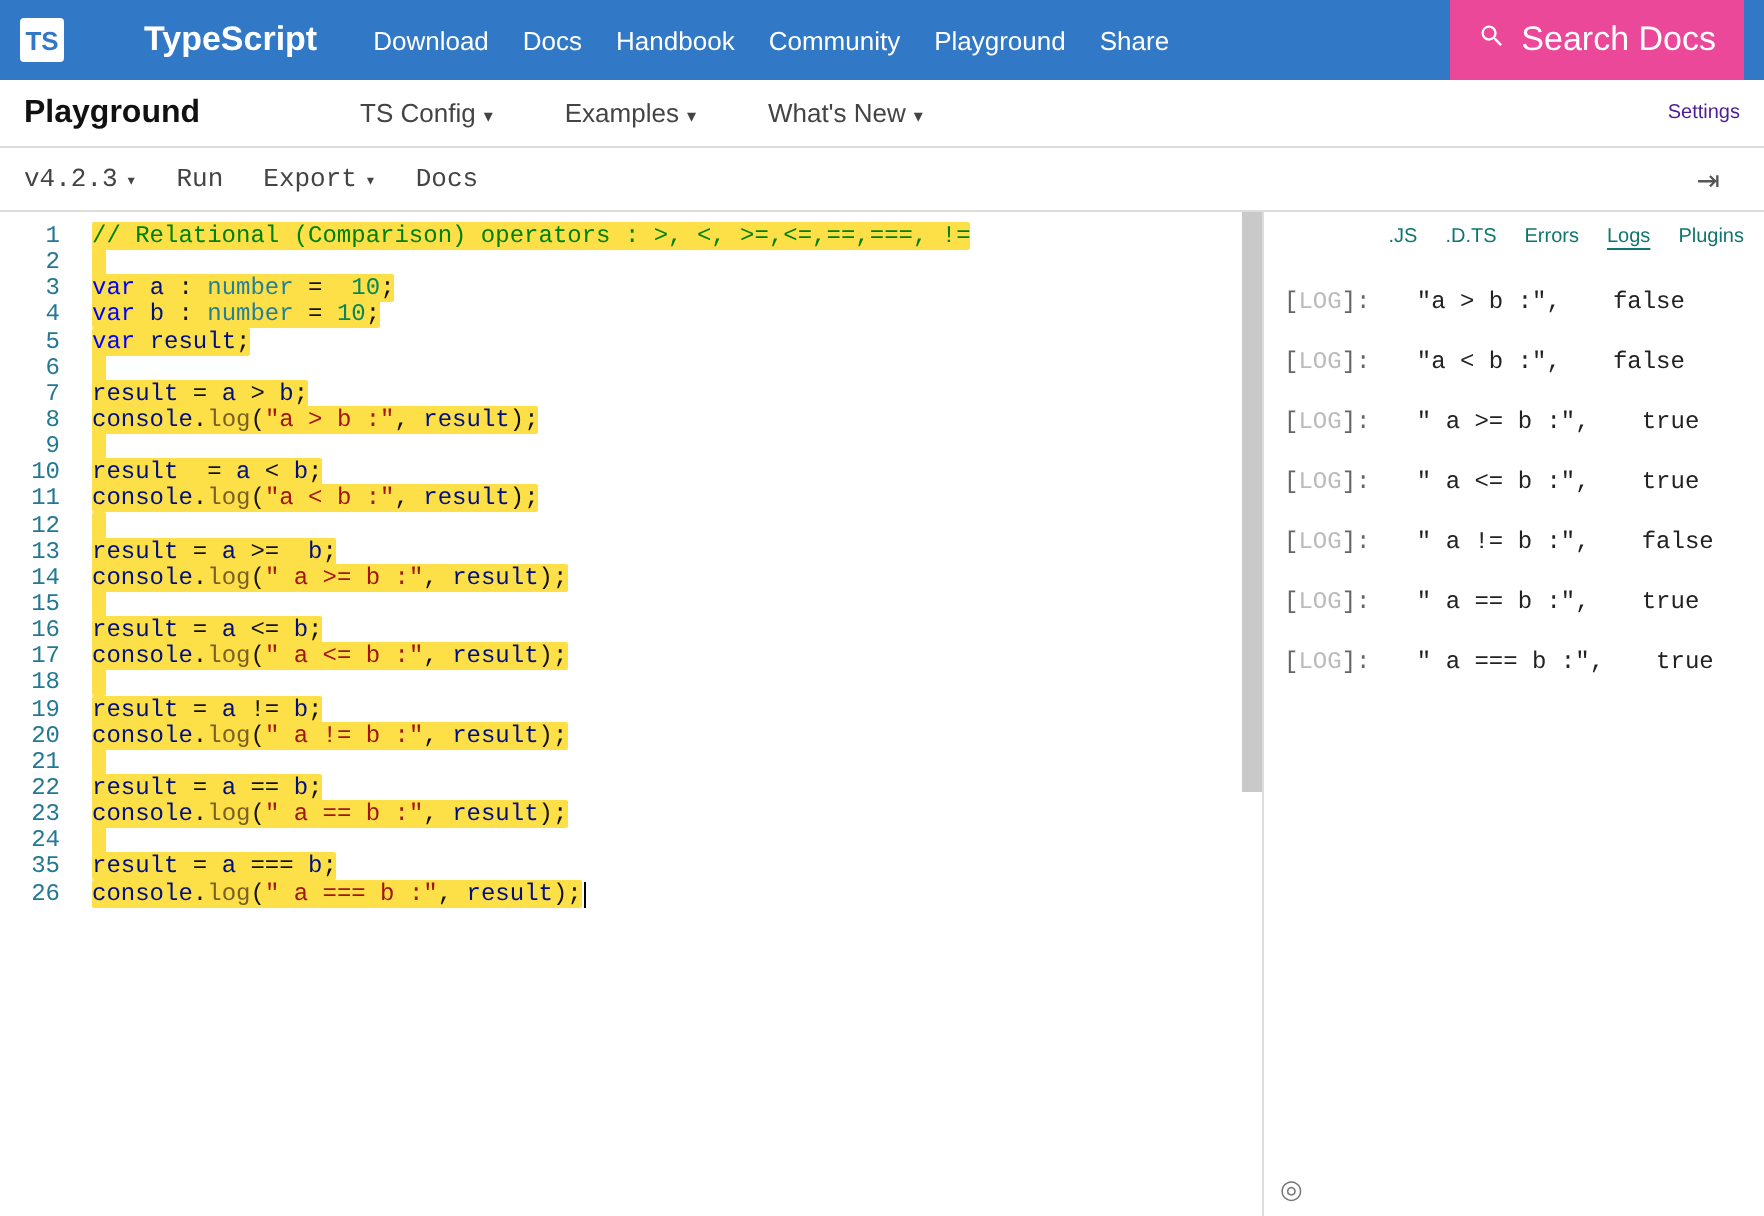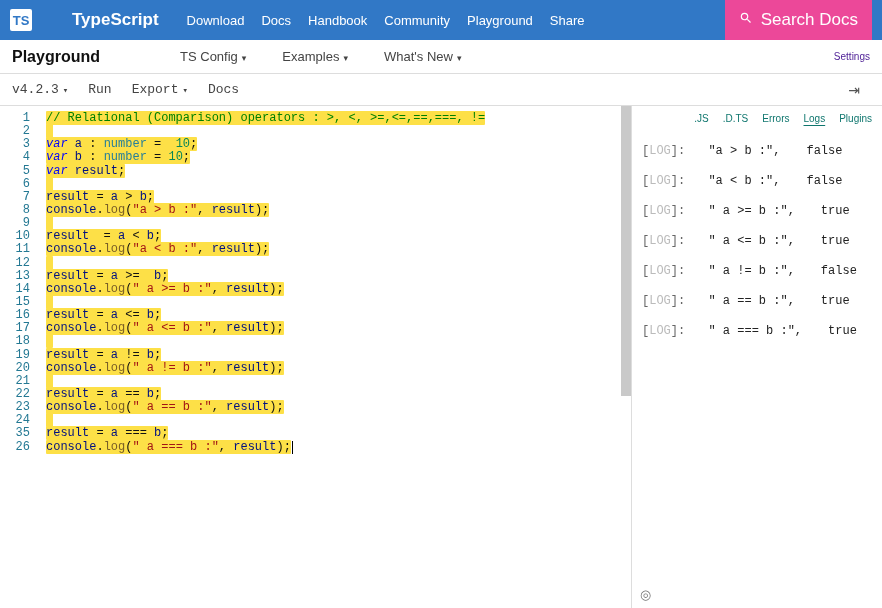--- a/index.html
+++ b/index.html
@@ -32,21 +32,21 @@
 
   
   .main { display: flex; height: calc(608px - 40px - 34px - 32px); }
   .editor-pane { flex: 1; display: flex; border-right: 1px solid #ddd; font-family: Consolas, "Courier New", monospace; font-size: 12px; line-height: 13.15px; position: relative; overflow-y: auto; overflow-x: hidden; }
   .gutter { background: #fff; color: #237893; text-align: right; padding: 6px 10px 0 0; width: 40px; user-select: none; }
   .gutter div { height: 13.15px; }
   .code { padding: 6px 0 0 6px; white-space: pre; flex: 1; }
   .code-line { height: 13.15px; }
   .sel { background: #fde047; border-radius: 1px; }
   .tok-comment { color: #008000; }
-  .tok-kw { color: #0000ff; font-style: italic; }
+  .tok-kw { color: #0000ff; }
   .tok-type { color: #267f99; }
   .tok-num { color: #098658; }
   .tok-str { color: #a31515; }
   .tok-ident { color: #001080; }
   .tok-fn { color: #795e26; }
   .cursor-caret { display: inline-block; width: 1px; height: 13px; background: #000; vertical-align: text-bottom; margin-left: 1px; }
 
   .editor-scrollbar { position: absolute; right: 0; top: 0; width: 10px; height: 100%; }
   .editor-scroll-thumb { position: absolute; right: 0; top: 0; width: 10px; height: 290px; background: rgba(100,100,100,0.35); }
 

